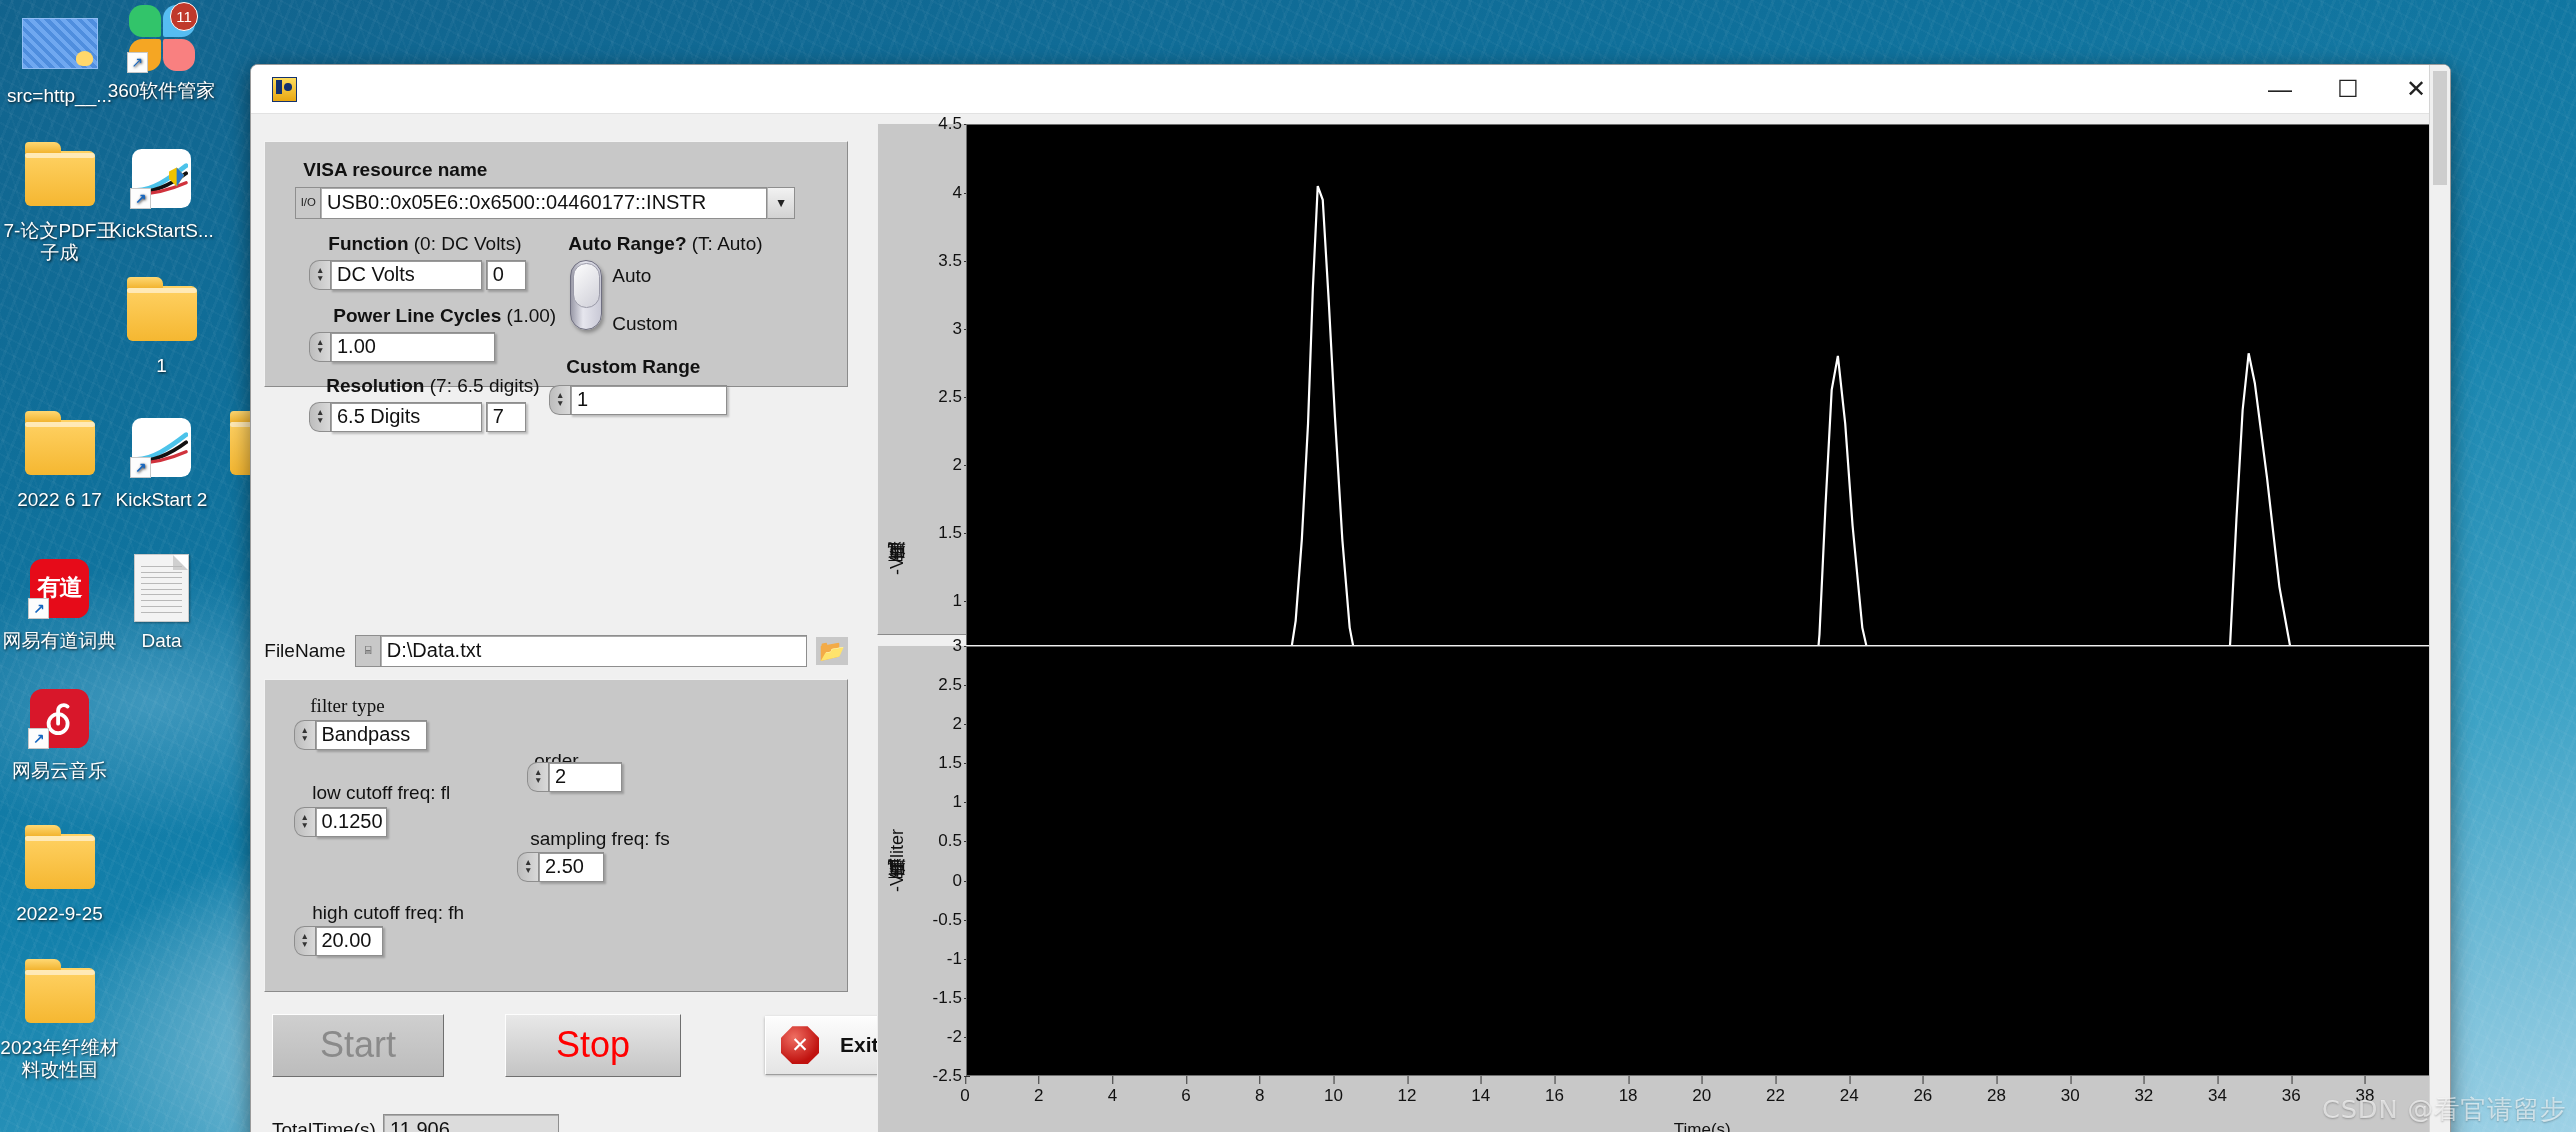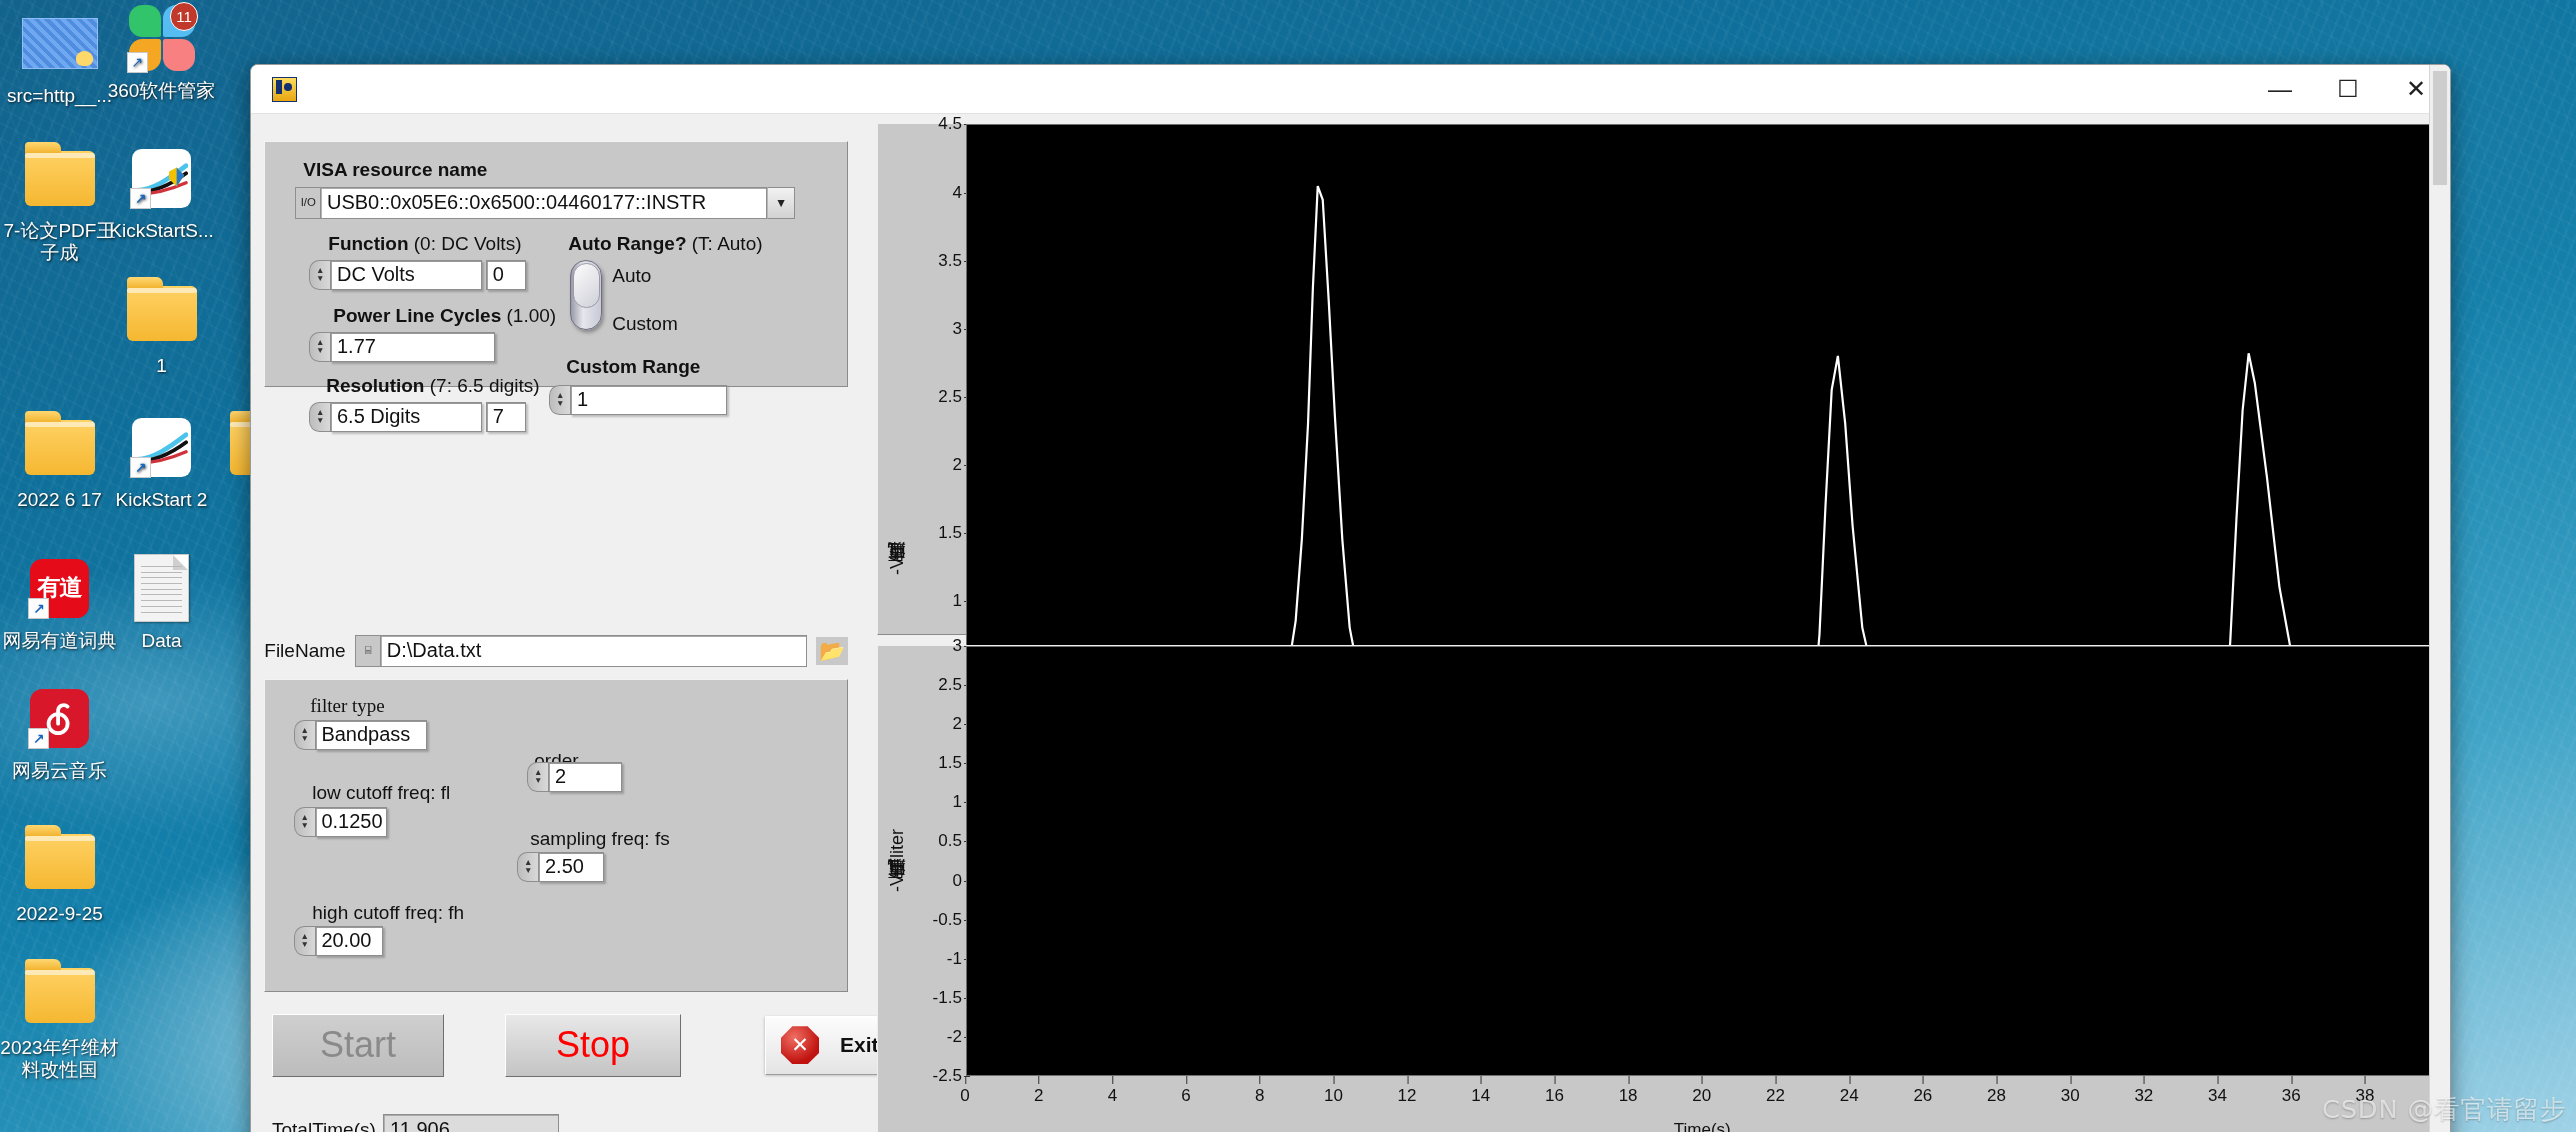--- a/index.html
+++ b/index.html
@@ -392,21 +392,21 @@
 
         <div class="lv-label" style="position:absolute; left:68px; top:163px;">
           <b>Power Line Cycles</b>
           <span class="hint">(1.00)</span>
         </div>
         <div class="lv-field" style="position:absolute; left:44px; top:190px; height:30px;">
           <div class="spin">
               <i>▲</i>
               <i>▼</i>
             </div>
-          <div class="lv-input" style="width:165px;">1.77</div>
+          <div class="lv-input" style="width:165px;">1.00</div>
         </div>
 
         <div class="lv-label" style="position:absolute; left:61px; top:233px;">
           <b>Resolution</b>
           <span class="hint">(7: 6.5 digits)</span>
         </div>
         <div class="lv-field" style="position:absolute; left:44px; top:260px; height:30px;">
           <div class="spin">
               <i>▲</i>
               <i>▼</i>

